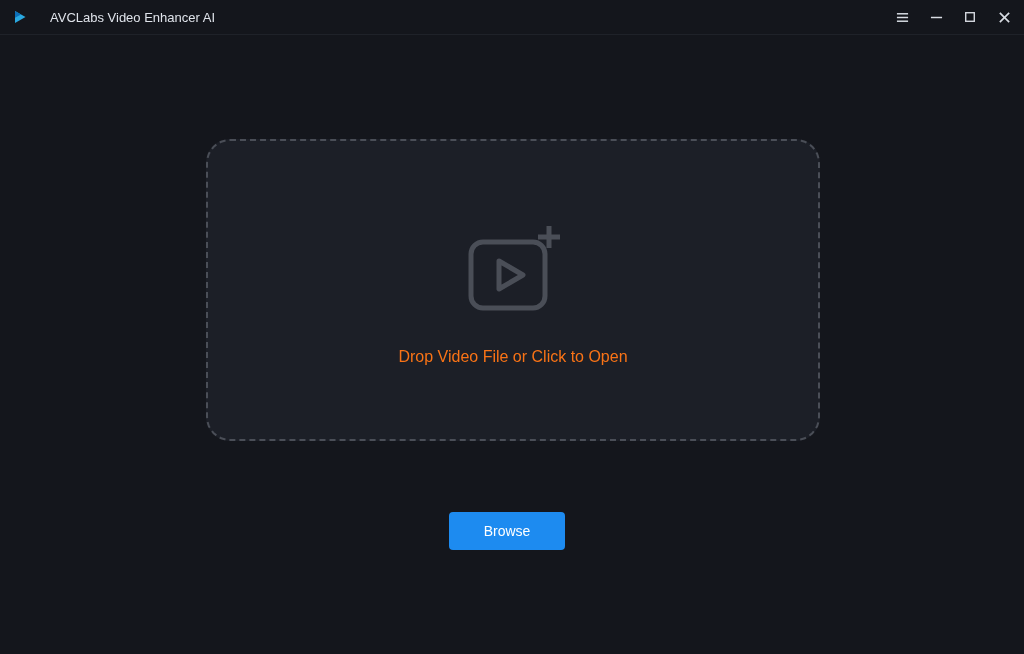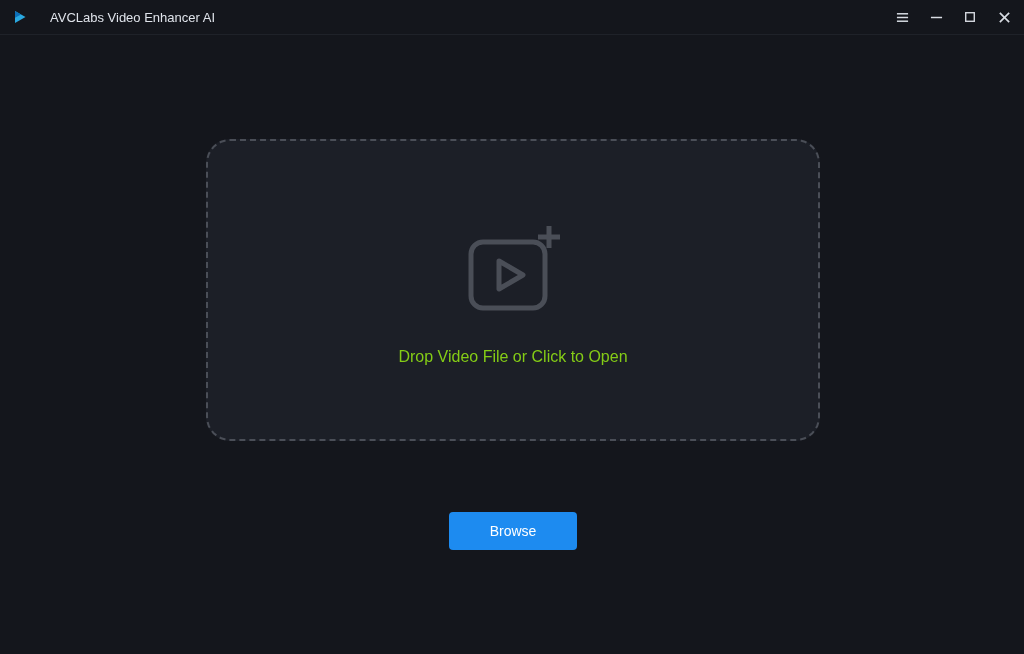--- a/index.html
+++ b/index.html
@@ -74,29 +74,29 @@
       justify-content: center;
       gap: 34px;
       cursor: pointer;
     }
     .drop-icon {
       width: 96px;
       height: 88px;
       margin-top: 12px;
     }
     .drop-text {
-      color: #84cc16;
+      color: #f97316;
       font-size: 16px;
       font-weight: 400;
     }
     .browse-btn {
       position: absolute;
       left: 449px;
       top: 477px;
-      width: 128px;
+      width: 116px;
       height: 38px;
       background: #1d8bf0;
       border: none;
       border-radius: 4px;
       color: #fff;
       font-size: 14px;
       font-weight: 400;
       cursor: pointer;
       display: flex;
       align-items: center;

